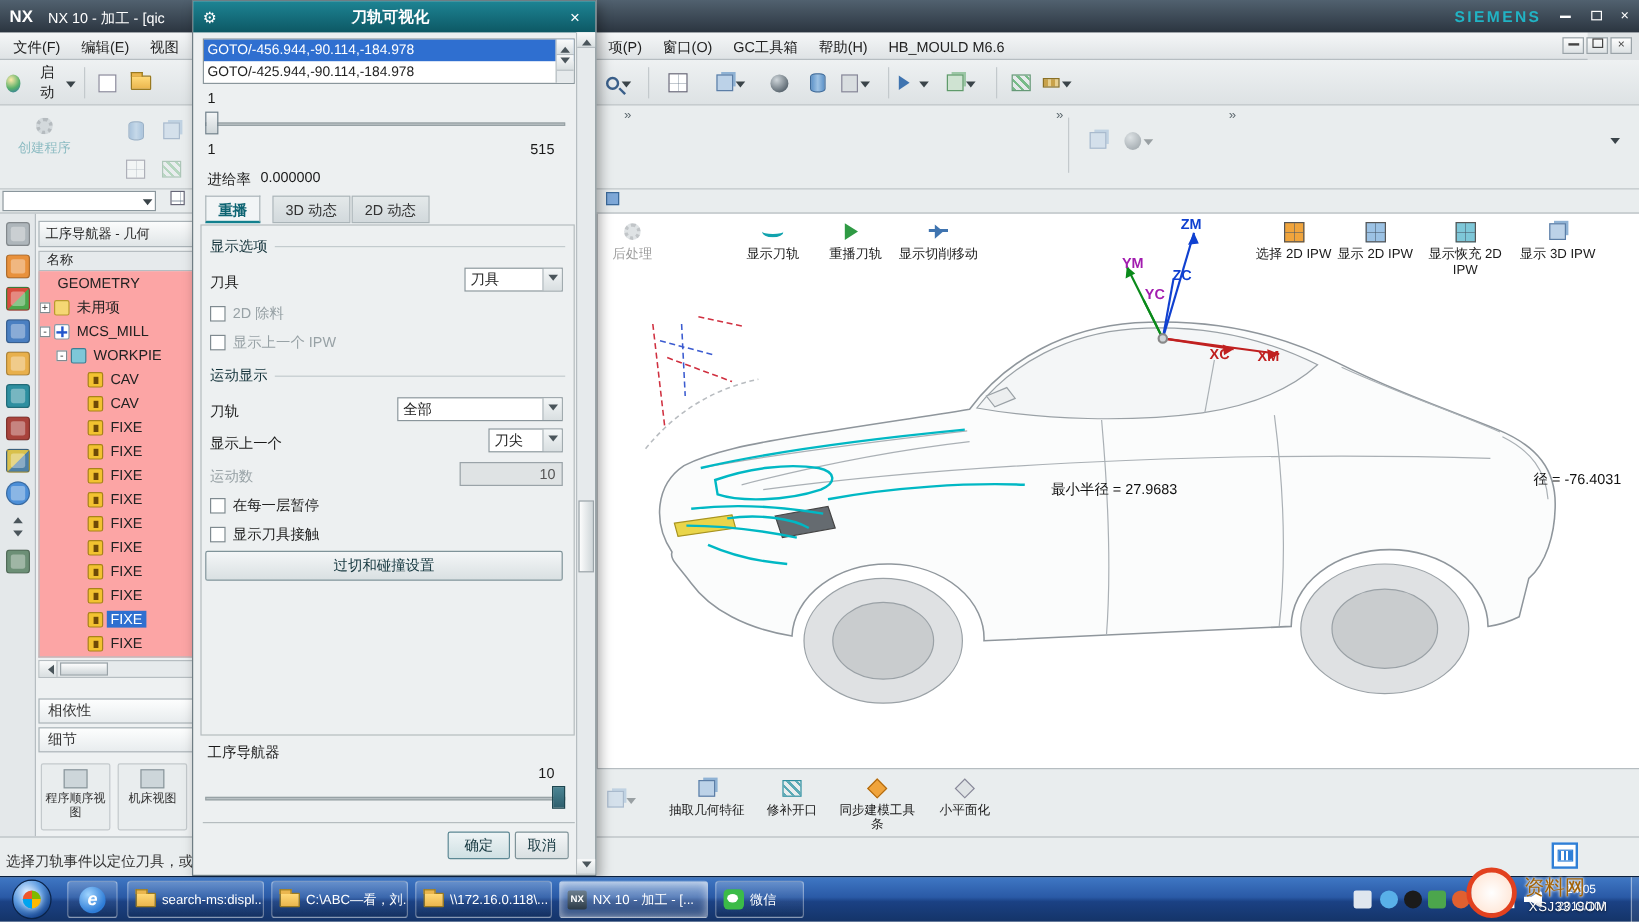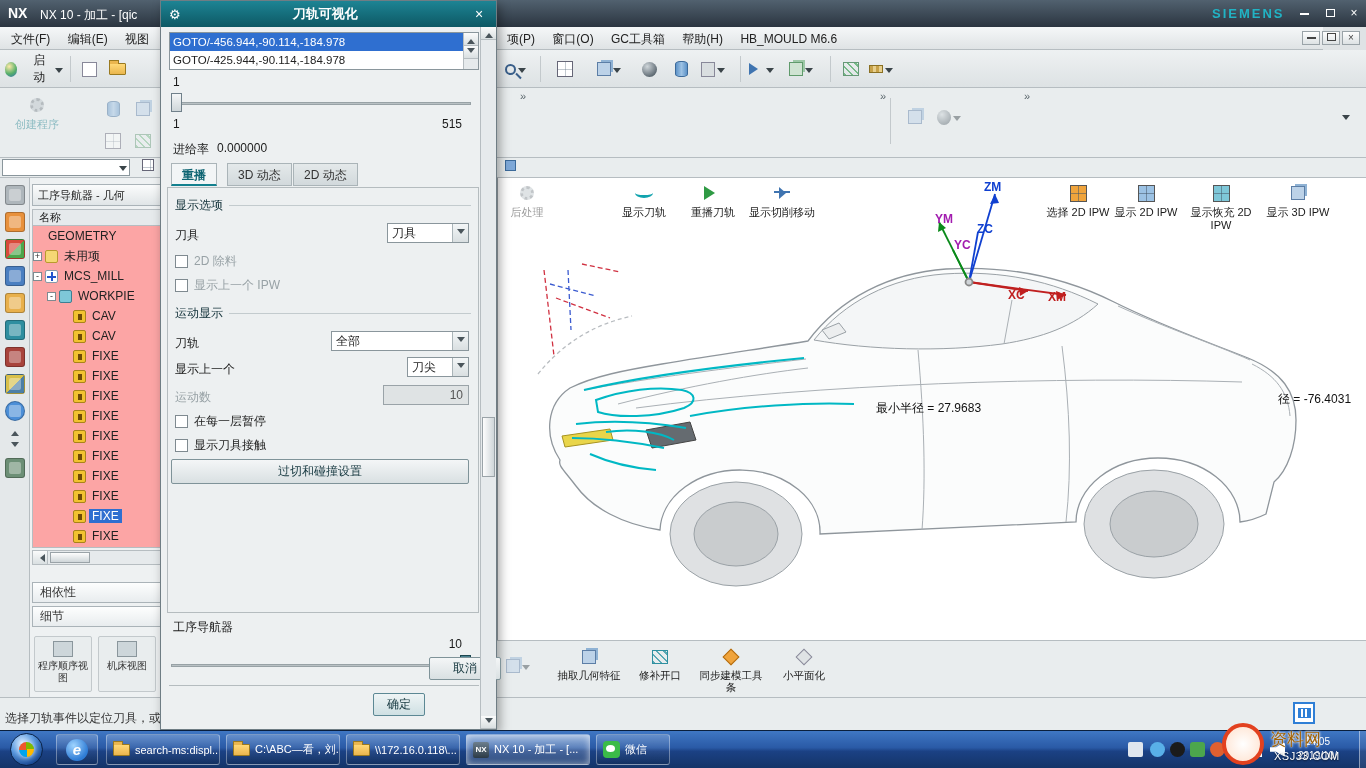--- a/index.html
+++ b/index.html
@@ -627,21 +627,21 @@
   </div>
   <div class="btn" style="left:10px;top:458px;width:298px;height:25px;line-height:23px">过切和碰撞设置</div>
   <span class="dlbl" style="left:12px;top:618px">工序导航器</span>
   <span class="dlbl" style="right:34px;top:636px">10</span>
   <div class="slider" style="left:10px;top:654px;width:300px">
     <div class="track"></div>
     <div class="thumb dark" style="right:0"></div>
   </div>
   <div class="dhr" style="top:684px"></div>
   <div class="btn" style="left:212px;top:692px;width:52px;background:linear-gradient(#eef4f5,#cfe0e3);border-color:#5c8894">确定</div>
-  <div class="btn" style="left:268px;top:656px;width:72px">取消</div>
+  <div class="btn" style="left:268px;top:692px;width:45px">取消</div>
   <div id="dscroll">
     <div class="golbtn" style="width:15px">
         <i class="tri-u"></i>
       </div>
     <div class="vthumb"></div>
     <div class="golbtn" style="width:15px;position:absolute;bottom:0">
         <i class="tri-d"></i>
       </div>
   </div>
 </div>

